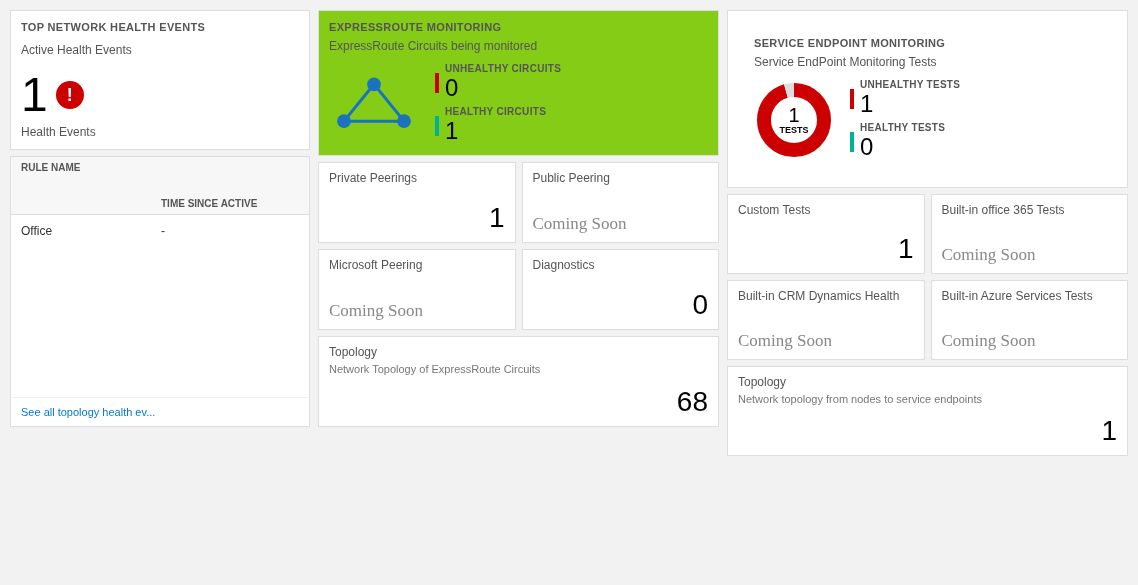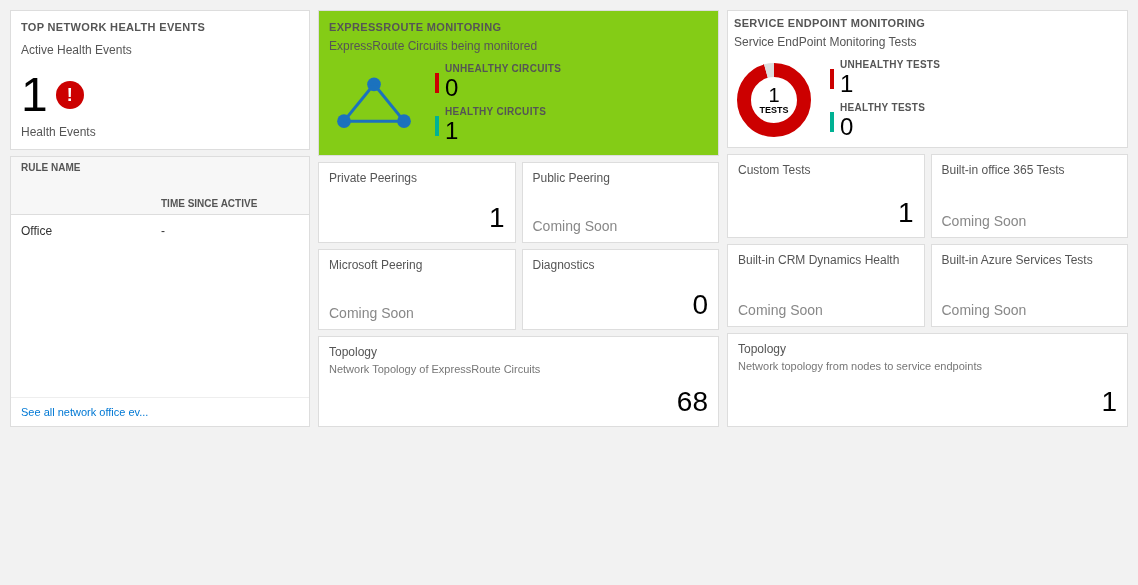--- a/index.html
+++ b/index.html
@@ -206,22 +206,23 @@
       flex-direction: column;
       justify-content: space-between;
       min-height: 80px;
     }
     .tile-title {
       font-size: 12px;
       color: #555;
       margin-bottom: 4px;
     }
     .tile-coming-soon {
-      font-size: 14px;
+      font-size: 17px;
       color: #888;
+      font-family: Liberation Serif, serif;
     }
     .tile-number {
       font-size: 28px;
       font-weight: 300;
       color: #000;
       text-align: right;
       margin-top: auto;
     }
     .tile-large {
       grid-column: span 2;
@@ -234,21 +235,21 @@
 
     
     .right-panel {
       flex: 1;
       display: flex;
       flex-direction: column;
     }
     .service-top {
       border: 1px solid #ddd;
       background: #fff;
-      padding: 6px;
+      padding: 26px;
       margin-bottom: 6px;
     }
     .svc-subtitle {
       font-size: 12px;
       color: #555;
       margin-bottom: 10px;
     }
     .svc-content {
       display: flex;
       align-items: center;
@@ -299,21 +300,21 @@
       <div class="table-header-row">
         <div class="table-header-cell">RULE NAME</div>
         <div class="table-header-cell">TIME SINCE ACTIVE</div>
       </div>
       <div class="table-body">
         <div class="table-row">
           <div class="table-cell">Office</div>
           <div class="table-cell">-</div>
         </div>
       </div>
-      <div class="see-all-link">See all network office ev...</div>
+      <div class="see-all-link">See all topology health ev...</div>
     </div>
   </div>
 
   <div class="middle-panel">
     <div class="expressroute-top">
       <div class="middle-section-title" style="padding:0 0 6px; border-bottom:none; background:none;">EXPRESSROUTE MONITORING</div>
       <div class="er-subtitle">ExpressRoute Circuits being monitored</div>
       <div class="er-content">
 
         <svg class="network-icon" viewBox="0 0 100 70" fill="none" xmlns="http://www.w3.org/2000/svg">

